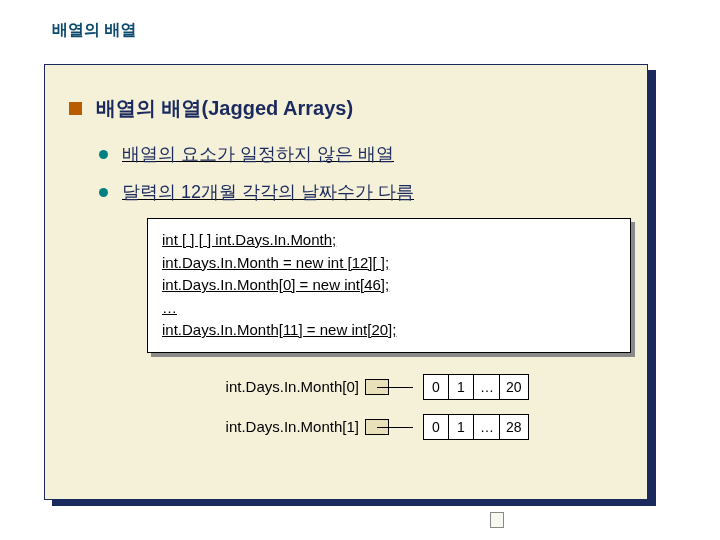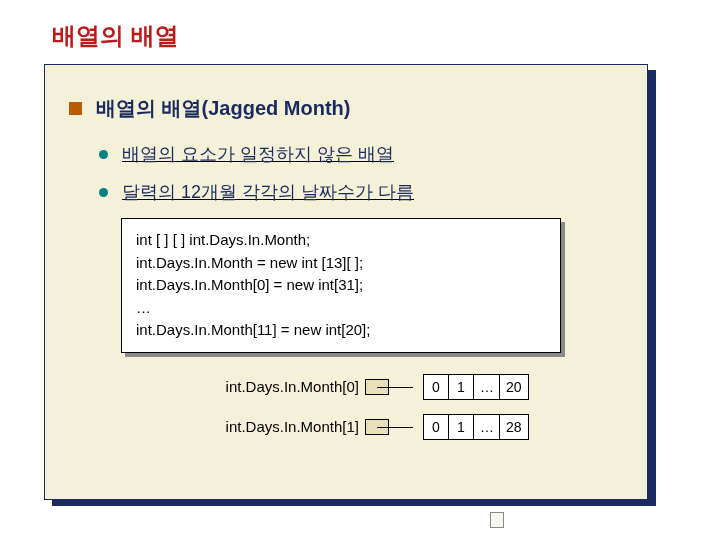--- a/index.html
+++ b/index.html
@@ -8,23 +8,23 @@
     height: 540px;
     background: #ffffff;
     font-family: "Malgun Gothic", "Arial", sans-serif;
     position: relative;
     overflow: hidden;
   }
   .slide-title {
     position: absolute;
     top: 20px;
     left: 52px;
-    font-size: 24px;
+    font-size: 16px;
     font-weight: bold;
-    color: #b91c1c;
+    color: #0c4a6e;
   }
   .panel-shadow {
     position: absolute;
     top: 70px;
     left: 52px;
     width: 604px;
     height: 436px;
     background: #1a2a5e;
   }
   .panel {
@@ -68,23 +68,24 @@
     background: #008080;
     margin-right: 14px;
     flex-shrink: 0;
   }
   .sub-text {
     font-size: 18px;
     color: #1a2a5e;
   }
   .code-shadow-wrap {
     position: relative;
-    margin-left: 52px;
+    margin-left: 78px;
     margin-top: 6px;
-    width: 440px;
+    width: 484px;
+    text-decoration: underline;
   }
   .code-shadow {
     position: absolute;
     top: 4px;
     left: 4px;
     width: 100%;
     height: 100%;
     background: #8a8a8a;
   }
   .code-box {
@@ -168,39 +169,39 @@
 </head>
 <body>
 
 <div class="slide-title">배열의 배열</div>
 
 <div class="panel-shadow"></div>
 <div class="panel">
 
   <div class="heading-row">
     <div class="sq-bullet"></div>
-    <div class="heading-text">배열의 배열(Jagged Month)</div>
+    <div class="heading-text">배열의 배열(Jagged Arrays)</div>
   </div>
 
   <div class="sub-row">
     <div class="dot-bullet"></div>
     <div class="sub-text">배열의 요소가 일정하지 않은 배열</div>
   </div>
 
   <div class="sub-row">
     <div class="dot-bullet"></div>
     <div class="sub-text">달력의 12개월 각각의 날짜수가 다름</div>
   </div>
 
   <div class="code-shadow-wrap">
     <div class="code-shadow"></div>
     <div class="code-box">
       <div>int [ ] [ ] int.Days.In.Month;</div>
-      <div>int.Days.In.Month = new int [13][ ];</div>
-      <div>int.Days.In.Month[0] = new int[31];</div>
+      <div>int.Days.In.Month = new int [12][ ];</div>
+      <div>int.Days.In.Month[0] = new int[46];</div>
       <div>…</div>
       <div>int.Days.In.Month[11] = new int[20];</div>
     </div>
   </div>
 
   <div class="diagram-wrap">
 
     <div class="diagram-row">
       <div class="arr-label">int.Days.In.Month[0]</div>
       <div class="conn">

